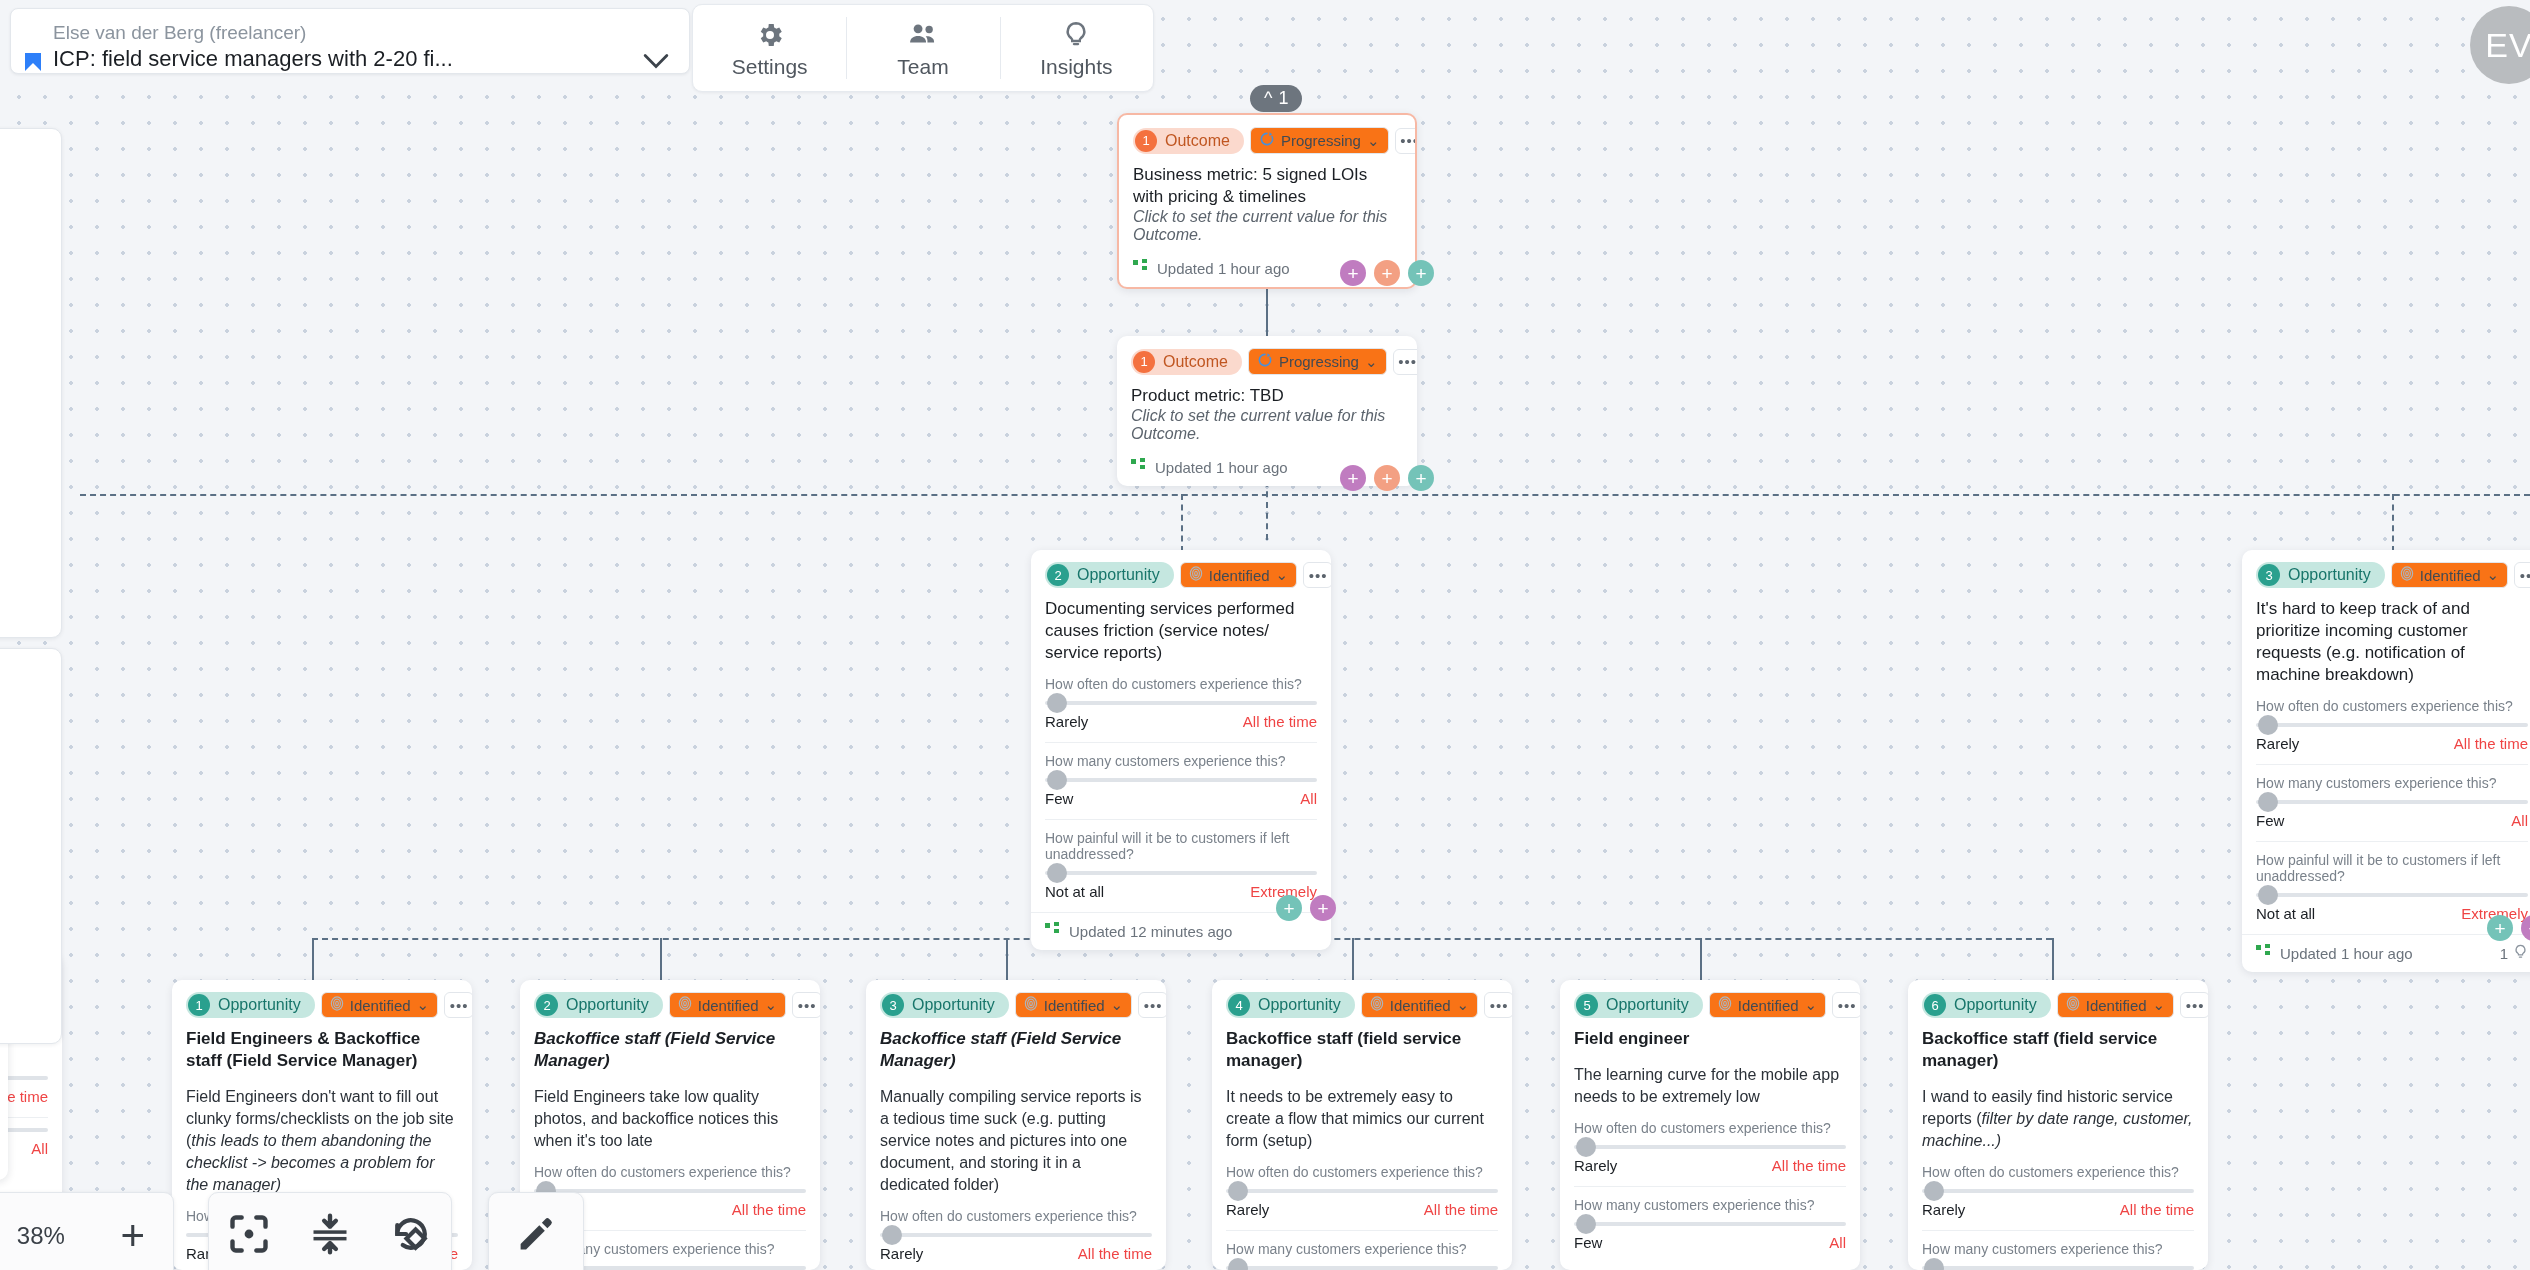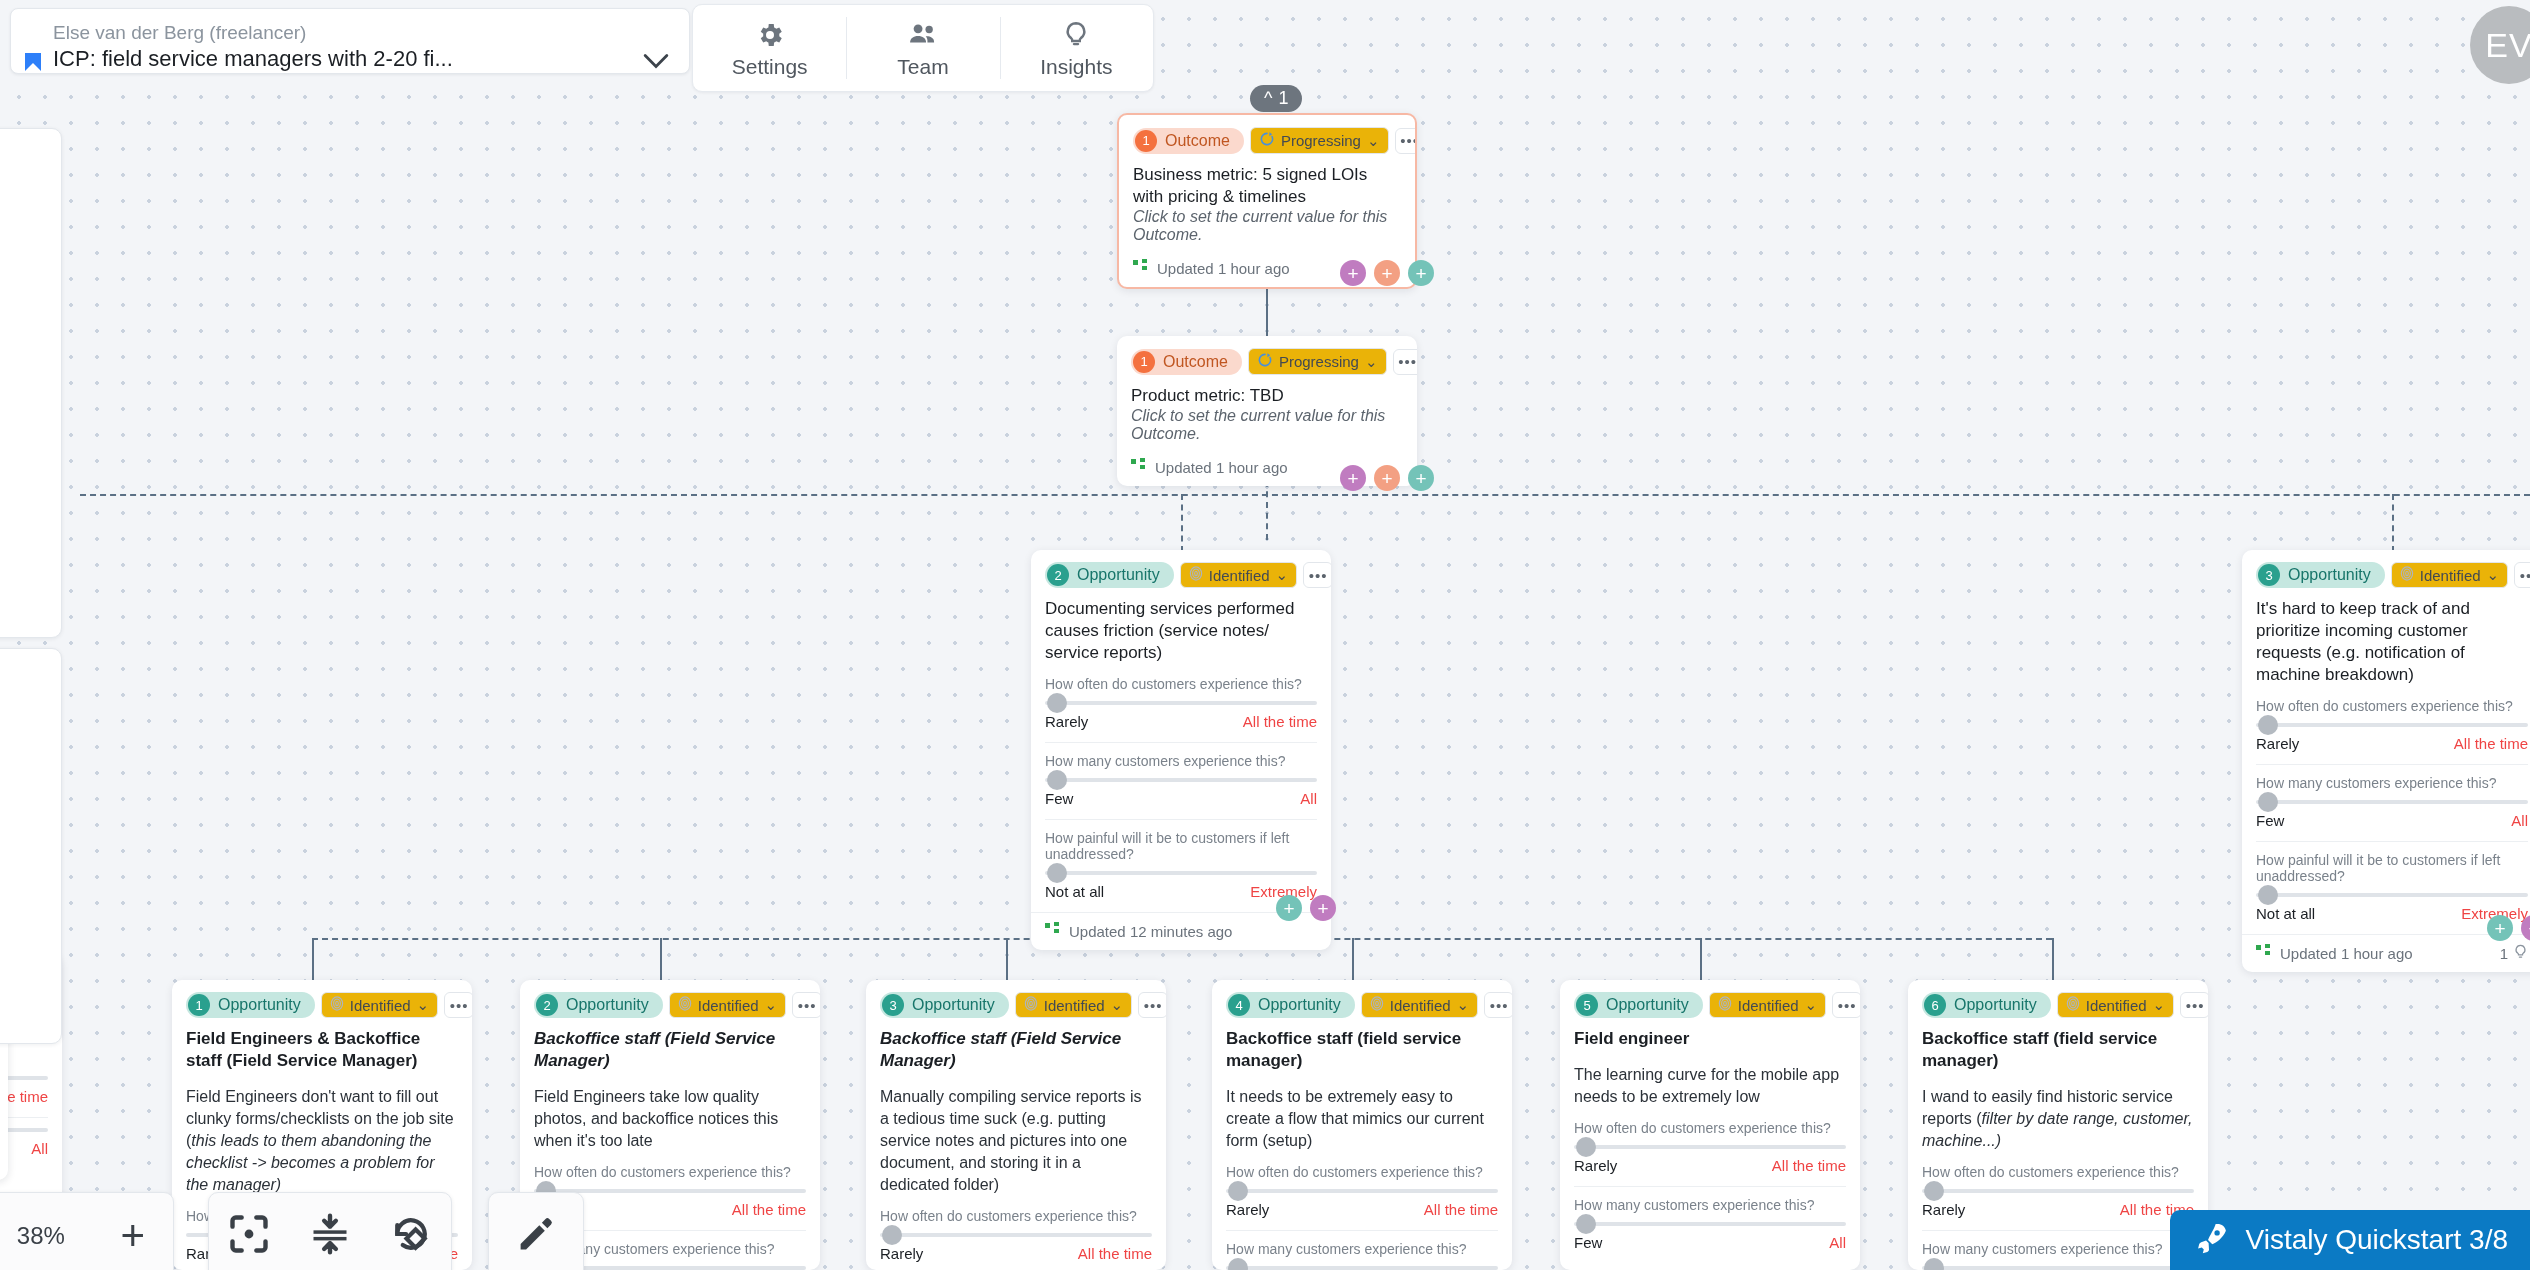--- a/index.html
+++ b/index.html
@@ -110,21 +110,21 @@
   }
   .pill-outcome { background: #fbd9cd; color: #c05621; }
   .pill-outcome .num { background: #f4713f; }
   .pill-opp { background: #c5e7e0; color: #17756a; }
   .pill-opp .num { background: #2aa08e; }
 
   .head-right { display: flex; align-items: center; gap: 6px; }
   .status-btn {
     display: inline-flex; align-items: center; gap: 6px;
     border: 1px solid #e2e6eb; border-radius: 6px; padding: 3px 8px;
-    font-size: 15px; color: #434a52; background: #eab308; cursor: pointer; white-space: nowrap;
+    font-size: 15px; color: #434a52; background: #f97316; cursor: pointer; white-space: nowrap;
   }
   .dots-btn {
     border: 1px solid #e2e6eb; border-radius: 6px; width: 30px; height: 26px;
     display: flex; align-items: center; justify-content: center;
     color: #5c646d; font-size: 15px; letter-spacing: 1px; background: #fff; cursor: pointer;
   }
 
   .card-title { font-size: 17px; color: #1b1f24; line-height: 22px; margin-top: 10px; }
   .card-title.b { font-weight: bold; }
   .card-title.bi { font-weight: bold; font-style: italic; }
@@ -876,24 +876,14 @@
 
   <div class="pencil-bar">
     <span>
       <svg width="44" height="44" viewBox="0 0 24 24">
           <path d="M3.6 17.4l10.2-10.2 3 3L6.6 20.4H3.6z"></path>
           <path d="M15.2 5.8l2-2a1.4 1.4 0 0 1 2 0l1 1a1.4 1.4 0 0 1 0 2l-2 2z"></path>
         </svg>
     </span>
   </div>
 
-  <div class="quickstart">
-    <span>
-      <svg width="36" height="34" viewBox="0 0 24 24" fill="#fff">
-          <path d="M14.6 2.2c3.6-.6 6.6 1.4 7.2 4.6-2.2 5.2-6.6 8.4-9.6 9.6l-3-3c1.2-3 4.2-7.4 5.4-11.2z"></path>
-          <path d="M9.6 15.6l-1.8-1.8-3.4 1.2c-.8.3-1.4 1-1.6 1.9l-.6 2.5 2.6-.7 1.4 1.4-.7 2.6 2.5-.6c.9-.2 1.6-.8 1.9-1.6z"></path>
-          <circle cx="15.6" cy="8.4" r="1.9" fill="#0b7ac4"></circle>
-        </svg>
-    </span>
-    <span class="qs-text">Vistaly Quickstart 3/8</span>
-  </div>
 
 </div>
 
 </body></html>

